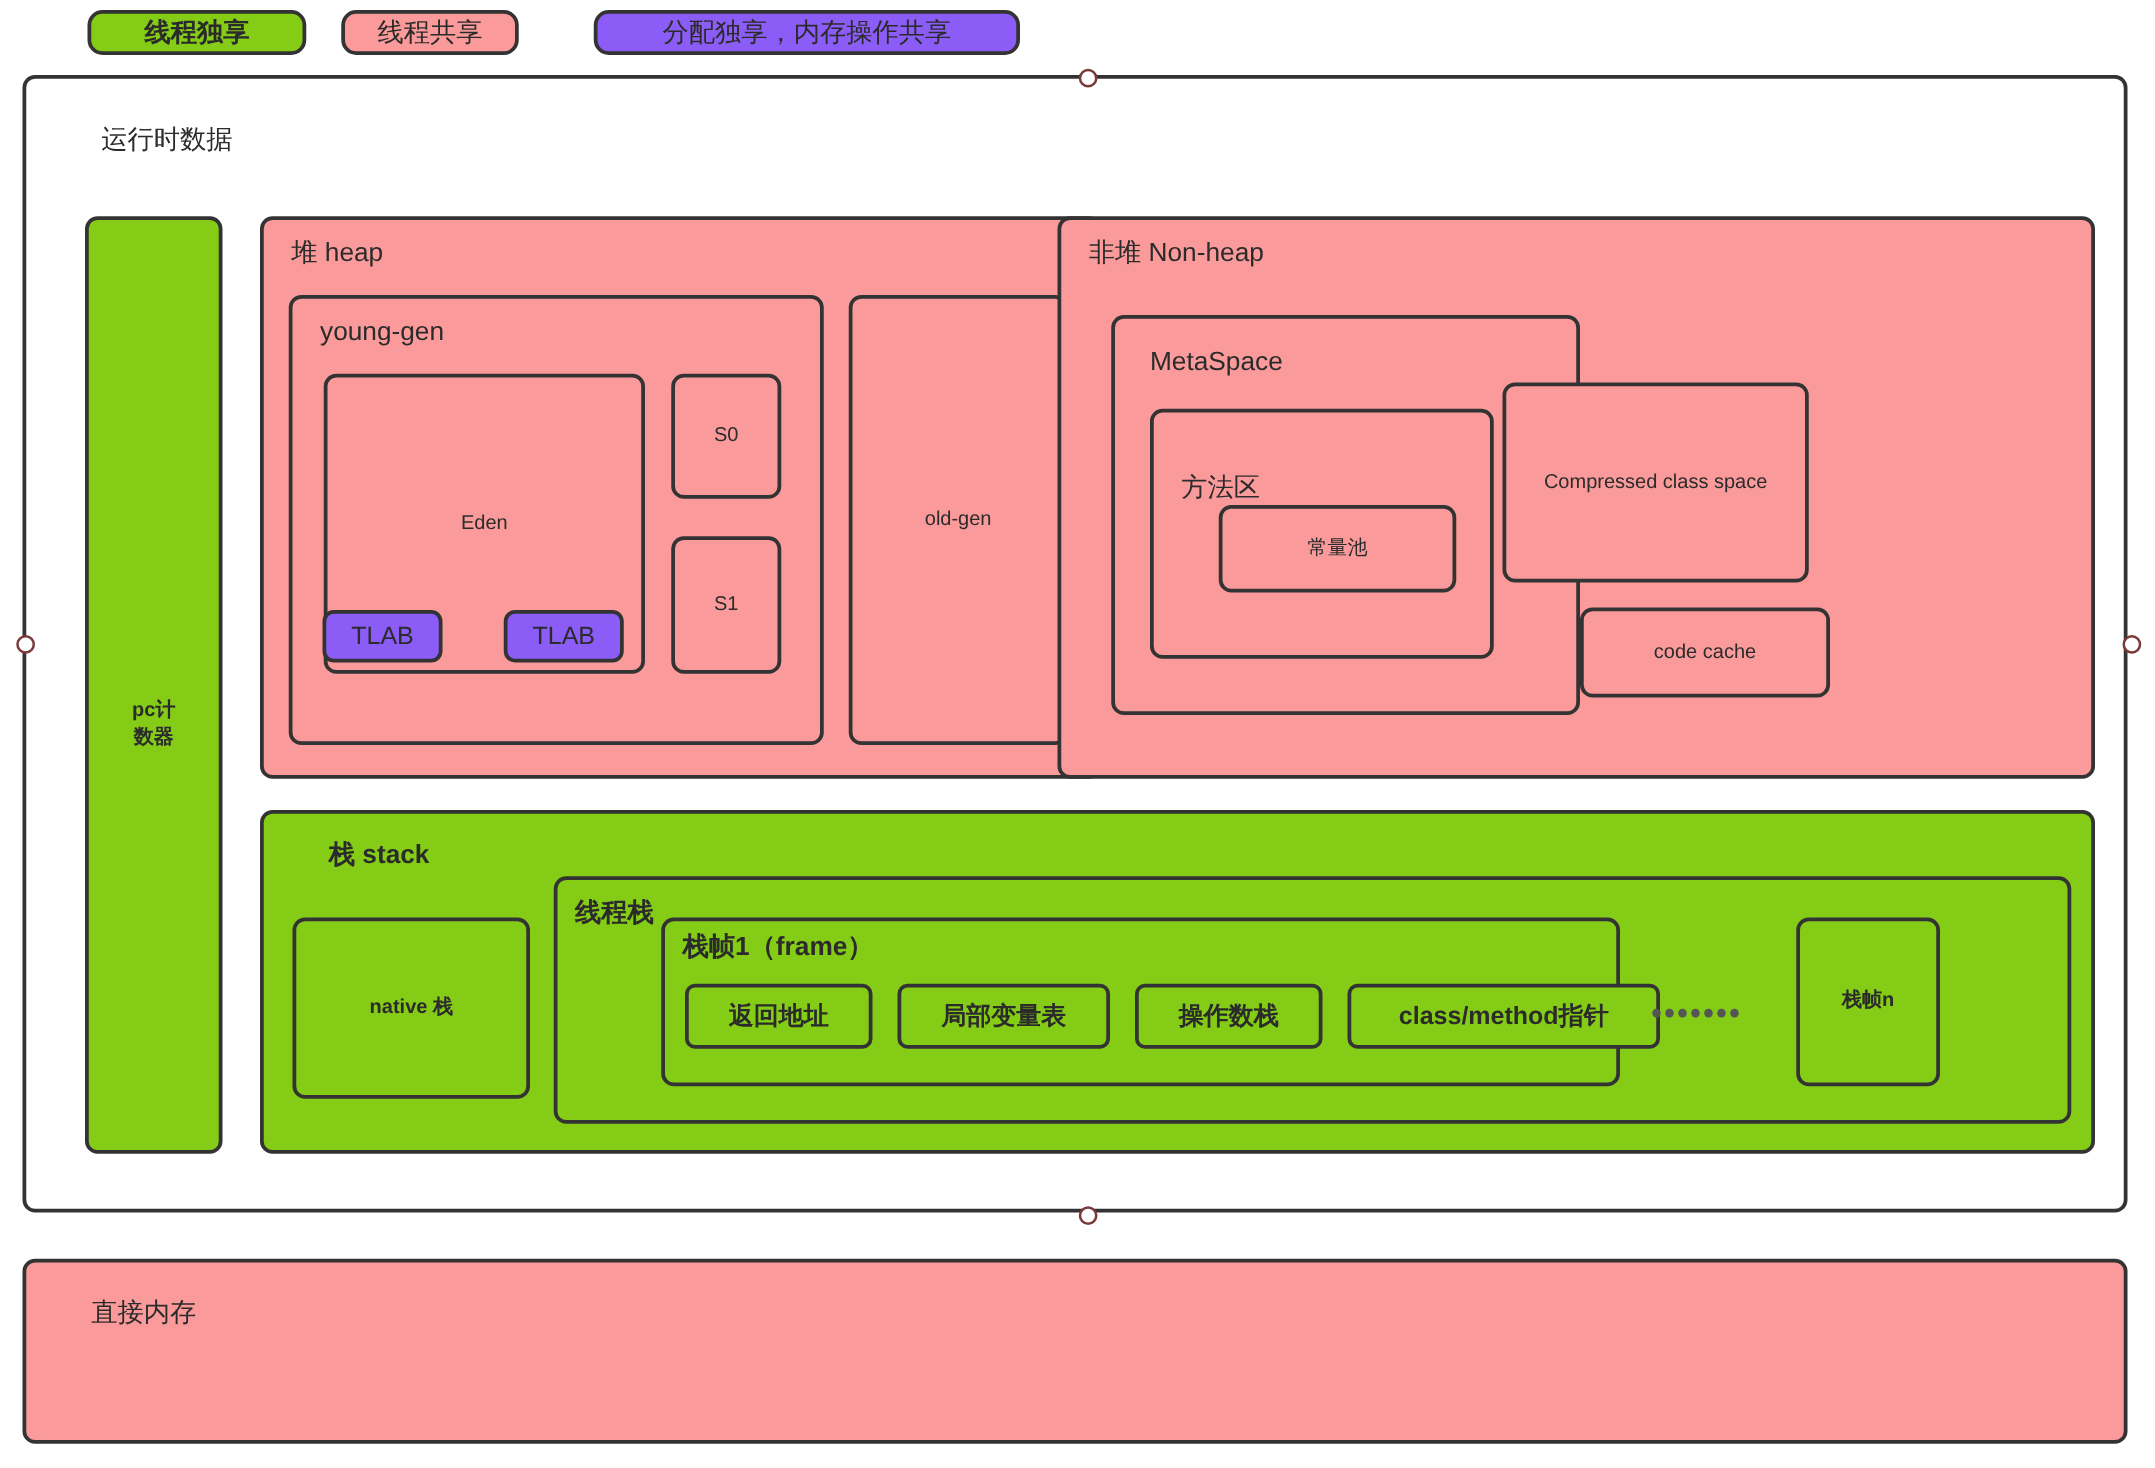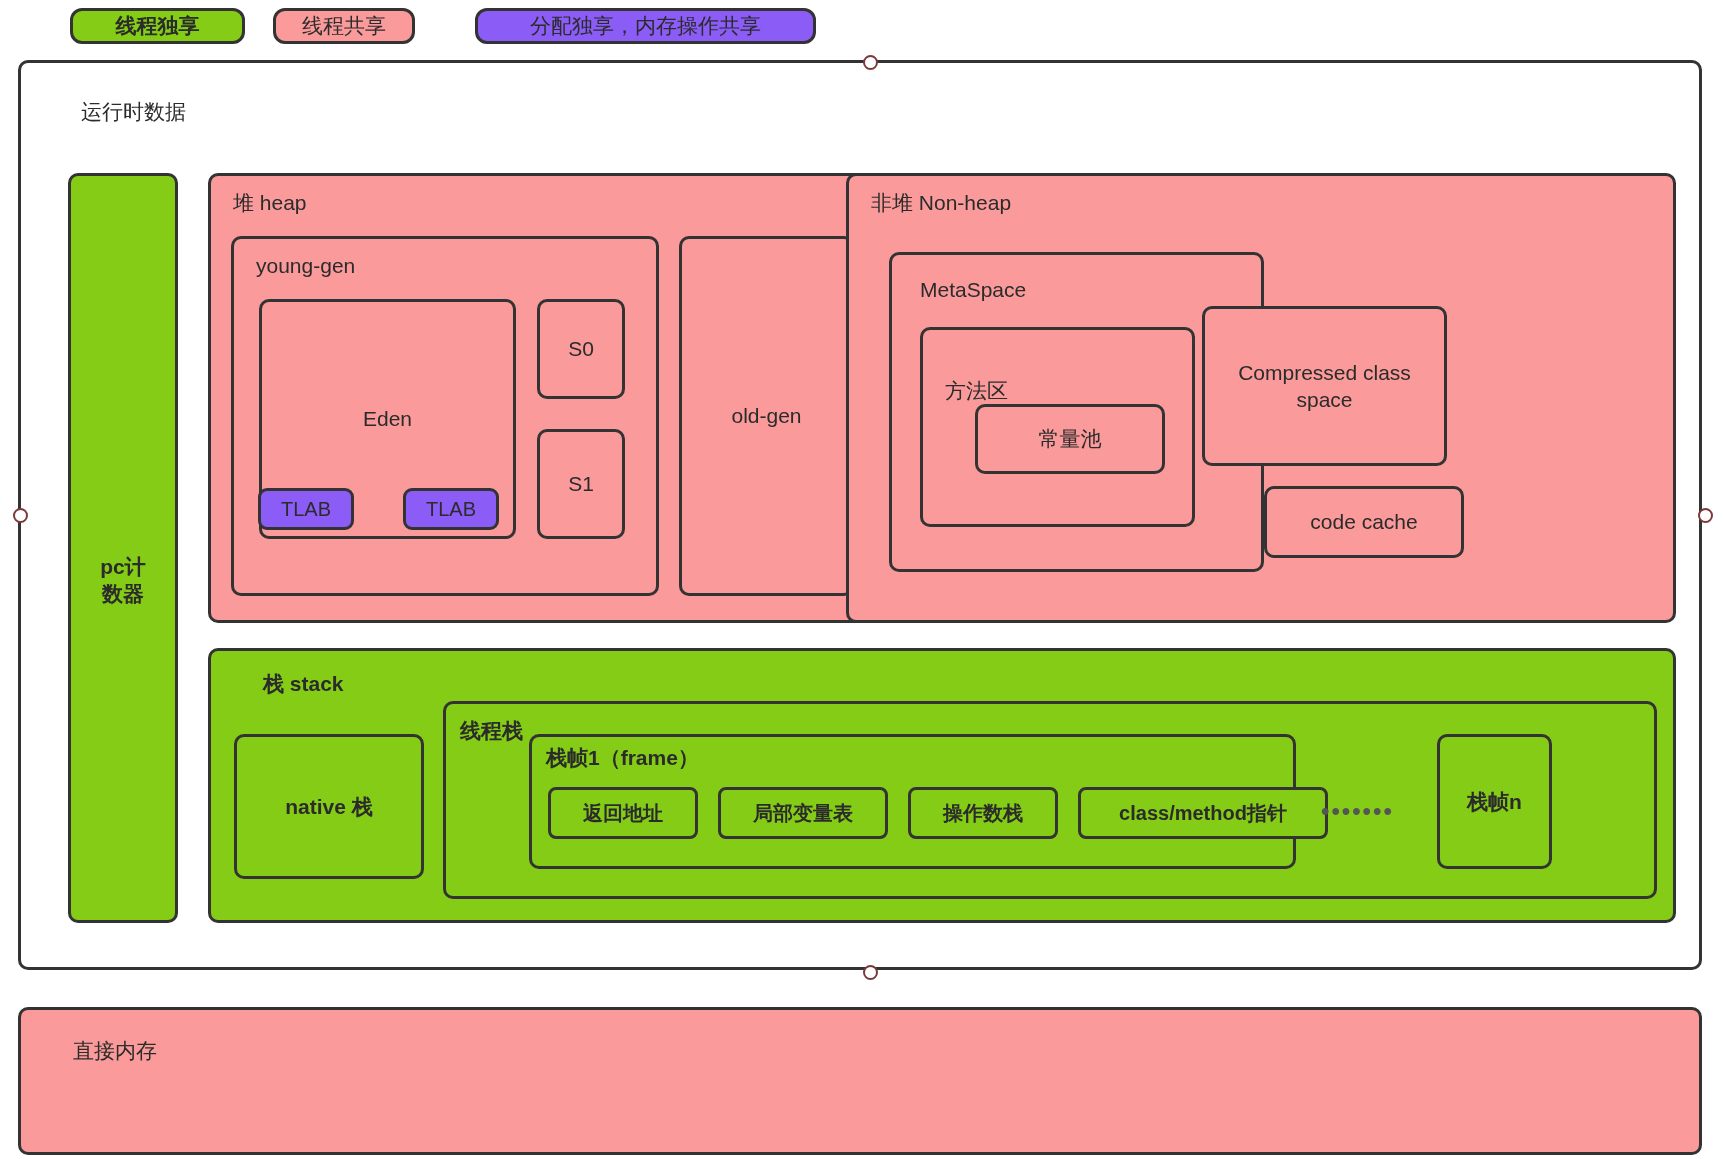--- a/index.html
+++ b/index.html
@@ -47,21 +47,21 @@
   }
   
   .lbl-c {
     position: absolute;
     left: 0; top: 0;
     width: 100%; height: 100%;
     display: flex;
     align-items: center;
     justify-content: center;
     text-align: center;
-    font-size: 21px;
+    font-size: 16px;
     line-height: 1.3;
     color: #2b2b2b;
     padding: 0 4px;
     box-sizing: border-box;
   }
   .lbl-c.small { font-size: 20px; }
 
   
   .legend-pill {
     position: absolute;

